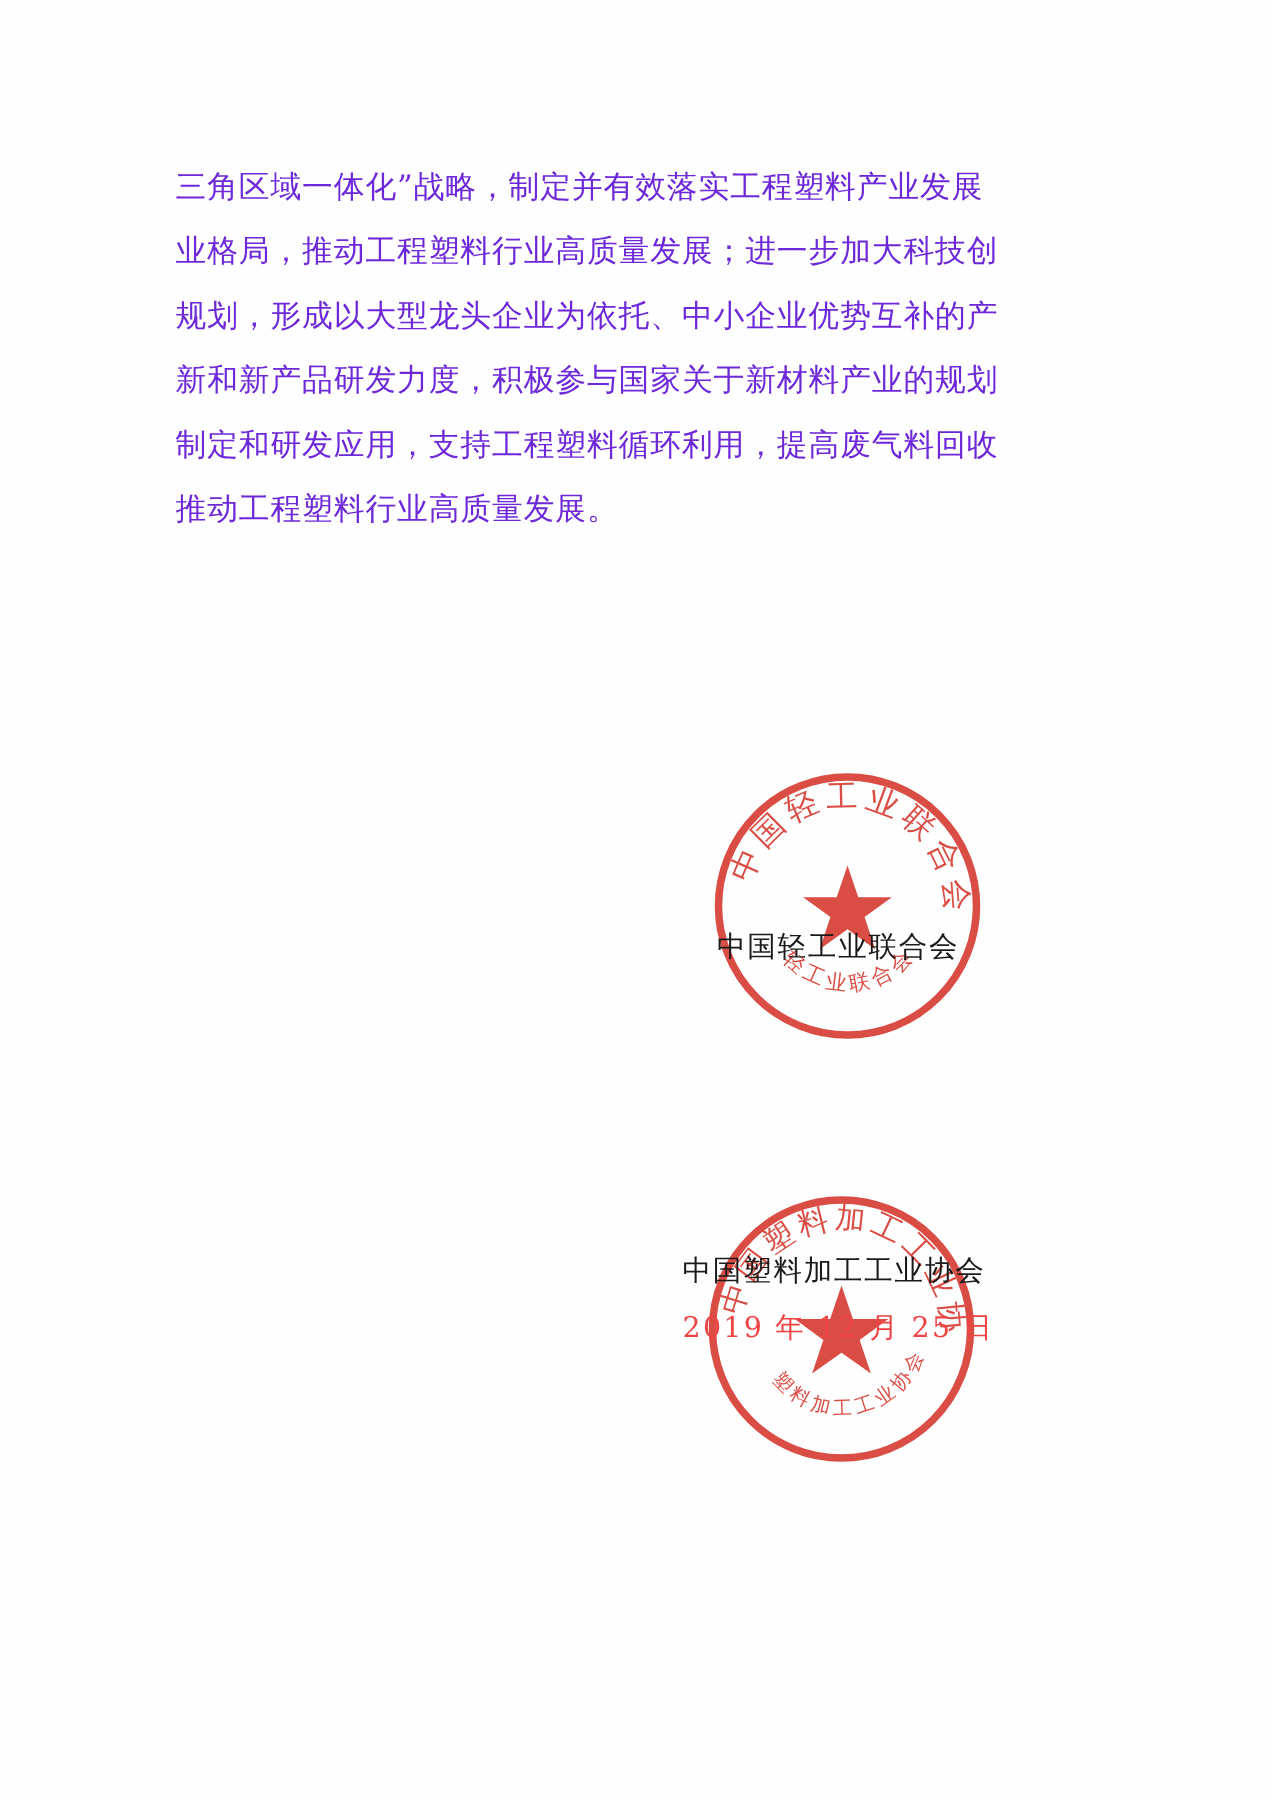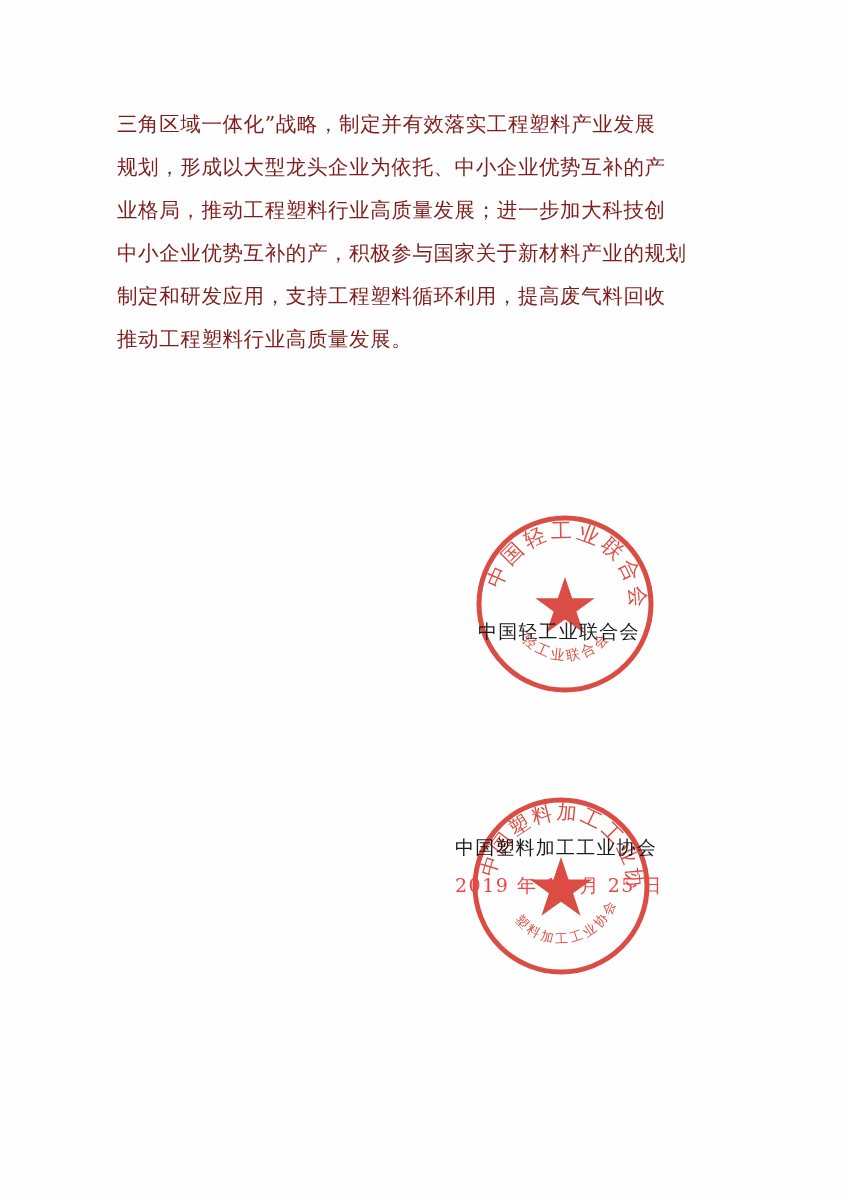--- a/index.html
+++ b/index.html
@@ -27,21 +27,21 @@
   .doc-body {
     position: absolute;
     left: 117px;
     top: 103px;
     width: 616px;
   }
   .doc-line {
     font-family: "DejaVu Serif", "Liberation Serif", serif;
     font-size: 20.5px;
     line-height: 43px;
-    color: #7f1d1d;
+    color: #6d28d9;
     letter-spacing: 0.6px;
     white-space: nowrap;
   }
 
   
   .sig-block-1 {
     position: absolute;
     left: 478px;
     top: 612px;
     width: 260px;
@@ -91,23 +91,23 @@
     height: 182px;
   }
 </style>
 </head>
 <body>
 
 <div class="page">
 
   <div class="doc-body">
     <div class="doc-line">三角区域一体化”战略，制定并有效落实工程塑料产业发展</div>
+    <div class="doc-line">业格局，推动工程塑料行业高质量发展；进一步加大科技创</div>
     <div class="doc-line">规划，形成以大型龙头企业为依托、中小企业优势互补的产</div>
-    <div class="doc-line">业格局，推动工程塑料行业高质量发展；进一步加大科技创</div>
-    <div class="doc-line">中小企业优势互补的产，积极参与国家关于新材料产业的规划</div>
+    <div class="doc-line">新和新产品研发力度，积极参与国家关于新材料产业的规划</div>
     <div class="doc-line">制定和研发应用，支持工程塑料循环利用，提高废气料回收</div>
     <div class="doc-line">推动工程塑料行业高质量发展。</div>
   </div>
 
   <div class="seal" id="seal-light-industry">
     <svg width="182" height="182" viewBox="0 0 182 182" xmlns="http://www.w3.org/2000/svg">
       <circle cx="91" cy="91" r="86" fill="none" stroke="#d6352b" stroke-width="5"></circle>
       <path id="arcTop1" d="M 91,91 m -66,0 a 66,66 0 1 1 132,0" fill="none"></path>
       <text font-family="DejaVu Serif, serif" font-size="21" fill="#d6352b" letter-spacing="4">
         <textPath href="#arcTop1" startOffset="7%">中国轻工业联合会</textPath>

